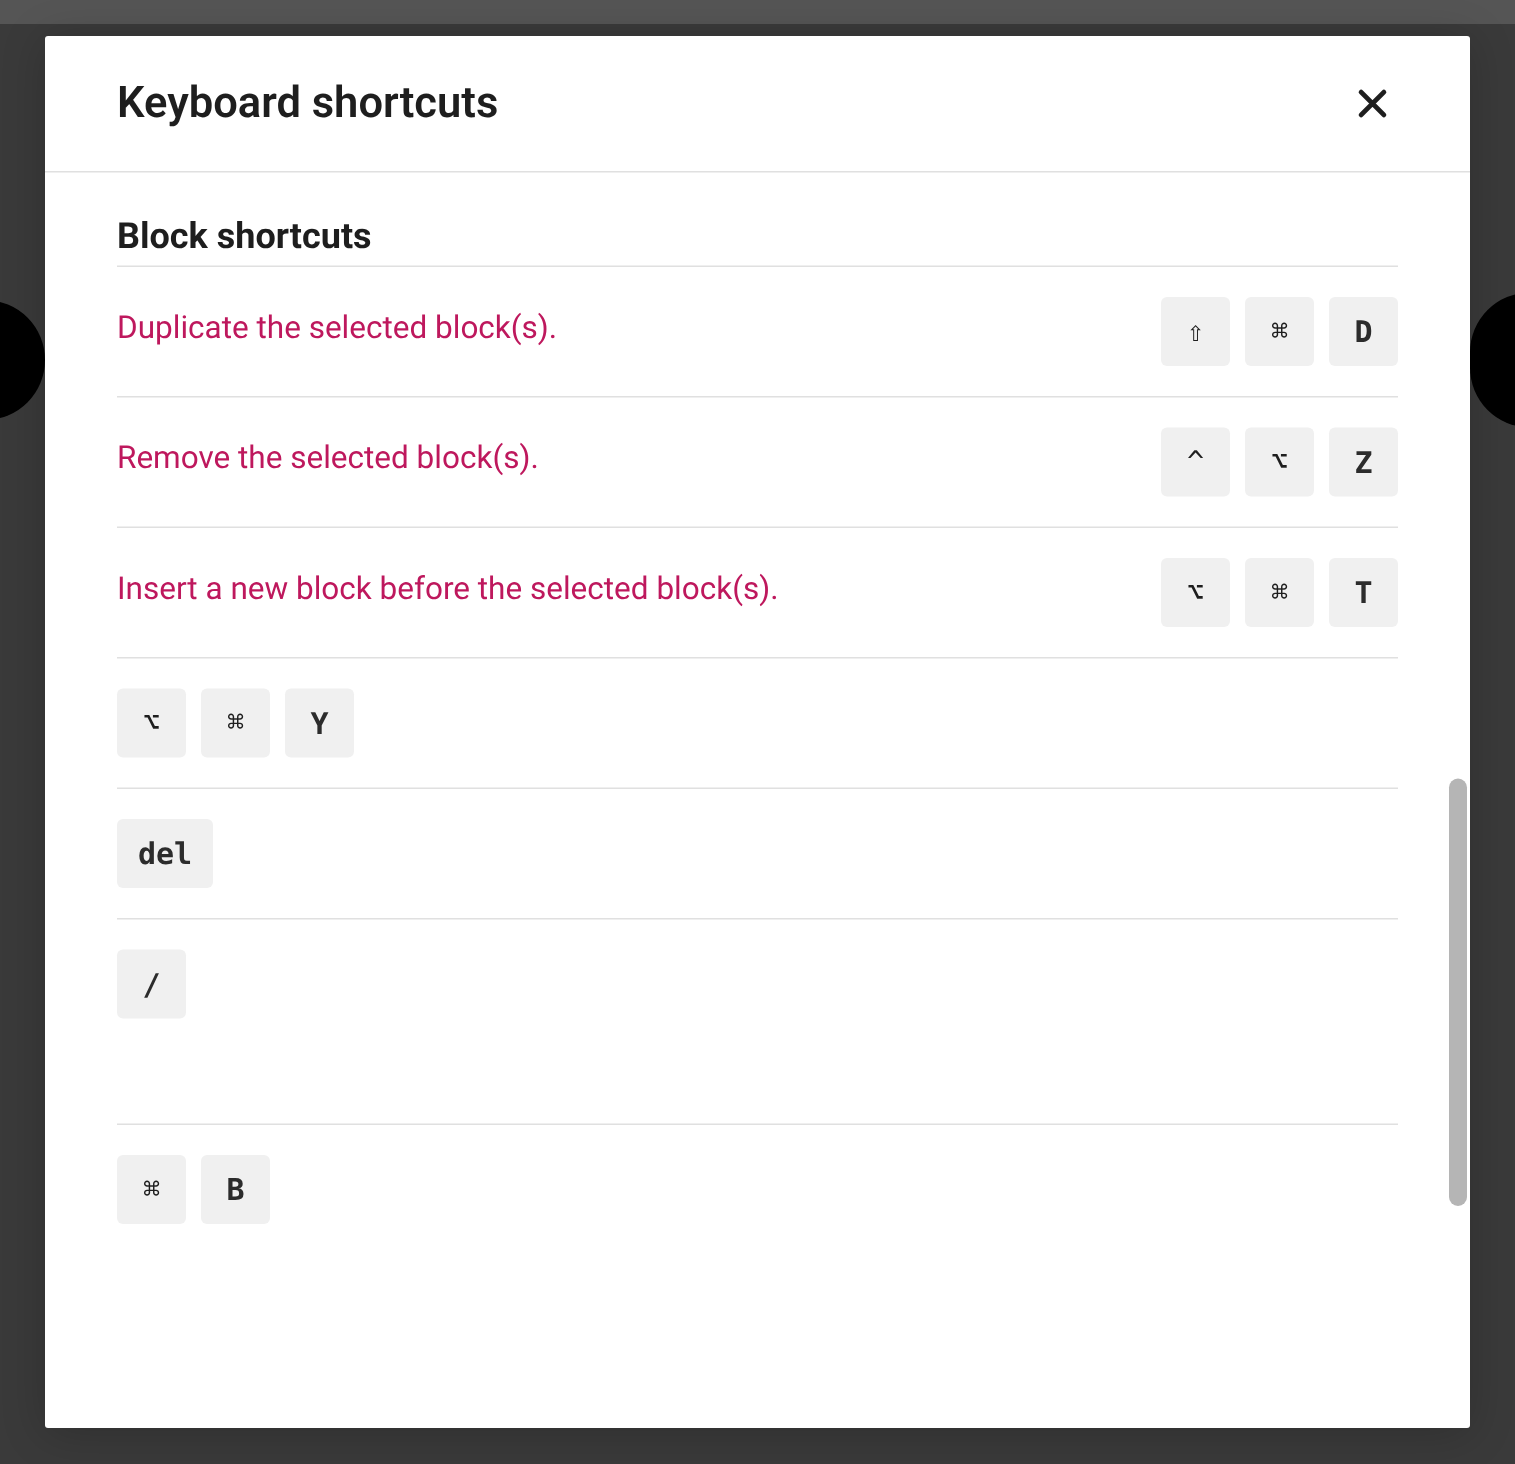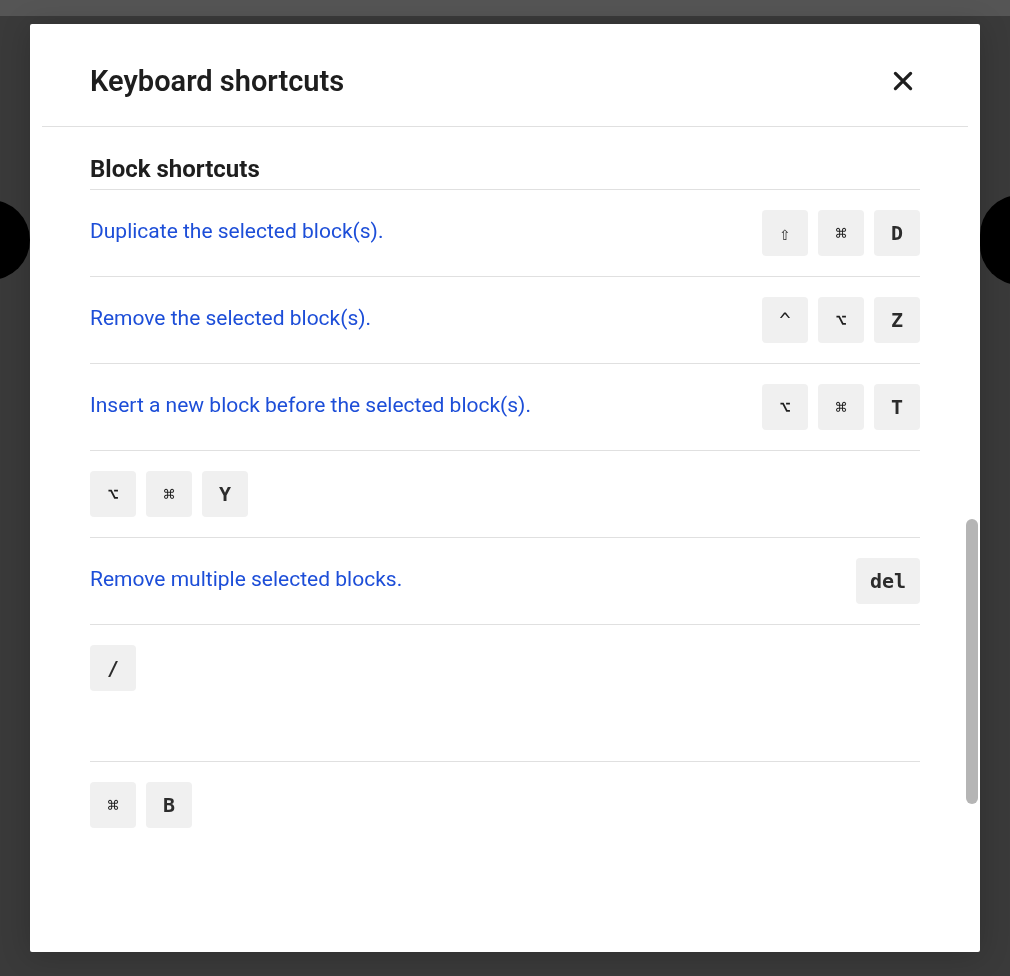--- a/index.html
+++ b/index.html
@@ -54,21 +54,21 @@
       bottom: 24px;
       background: #fff;
       border-radius: 2px;
       box-shadow: 0 3px 30px rgba(0,0,0,0.2);
       display: flex;
       flex-direction: column;
     }
     .modal-inner {
       flex: 1;
       overflow-y: auto;
-      padding: 12px;
+      padding: 0;
       position: relative;
     }
     .modal-header {
       display: flex;
       align-items: center;
       justify-content: space-between;
       padding: 28px 48px 28px 48px;
       border-bottom: 1px solid #e0e0e0;
     }
     .modal-title {
@@ -105,21 +105,21 @@
     .shortcut-row {
       display: flex;
       align-items: flex-start;
       justify-content: space-between;
       padding: 20px 0;
       border-top: 1px solid #e0e0e0;
       gap: 20px;
     }
     .shortcut-desc {
       font-size: 21px;
-      color: #1d4ed8;
+      color: #be185d;
       line-height: 1.5;
       flex: 1;
       padding-top: 6px;
     }
     .key-groups {
       display: flex;
       flex-direction: column;
       align-items: flex-end;
       gap: 14px;
     }
@@ -219,21 +219,20 @@
               <li class="shortcut-row">
                 <div class="key-groups">
                   <div class="key-combo">
                     <kbd class="key key-narrow key-sym">⌥</kbd>
                     <kbd class="key key-narrow key-sym">⌘</kbd>
                     <kbd class="key key-narrow">Y</kbd>
                   </div>
                 </div>
               </li>
               <li class="shortcut-row">
-                <div class="shortcut-desc">Remove multiple selected blocks.</div>
                 <div class="key-groups">
                   <div class="key-combo">
                     <kbd class="key">del</kbd>
                   </div>
                 </div>
               </li>
               <li class="shortcut-row">
                 <div class="key-groups">
                   <div class="key-combo">
                     <kbd class="key key-narrow">/</kbd>

